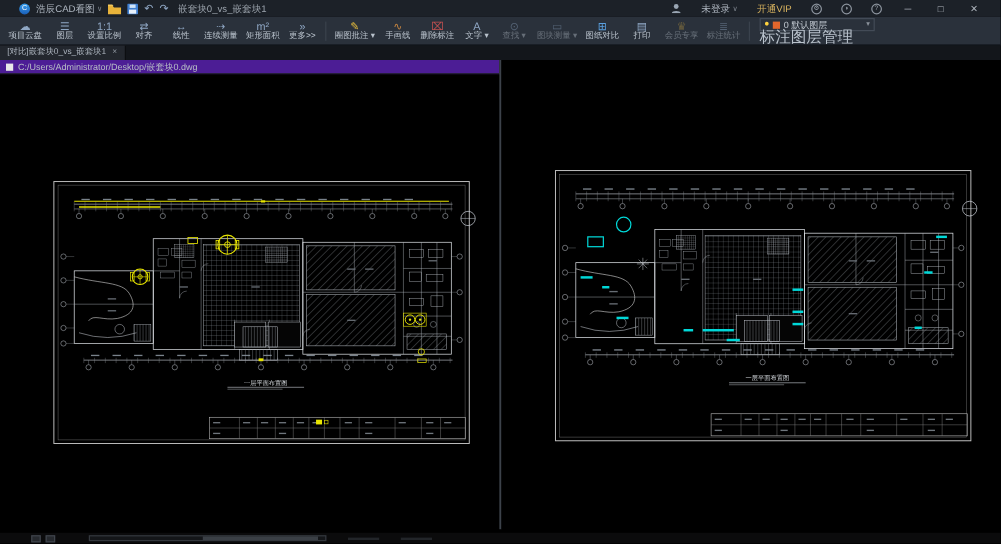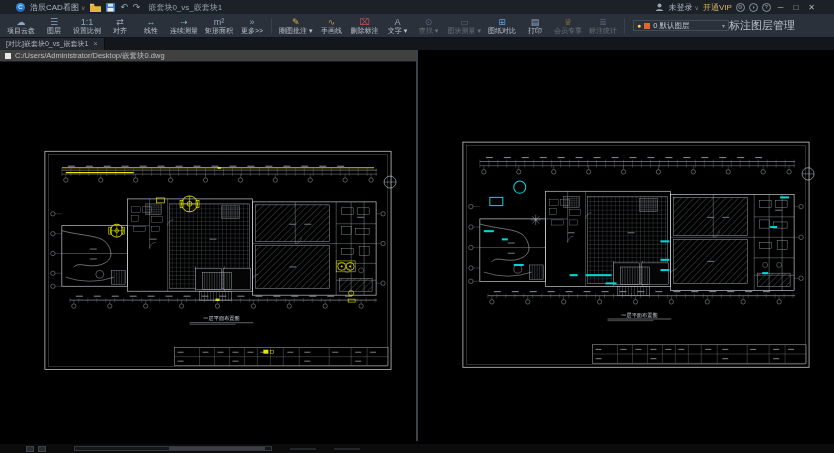--- a/index.html
+++ b/index.html
@@ -11,54 +11,54 @@
   .titlebar { height:14px; background:#1c2128; display:flex; align-items:center;
     padding:0 16px; font-size:8px; color:#aeb6c0; gap:5px; }
   .logo { width:9px; height:9px; border-radius:50%; background:linear-gradient(#37a0f0,#1b5fb8);
     color:#fff; font-size:6px; line-height:9px; text-align:center; flex:0 0 auto; }
   .appname { display:flex; align-items:center; gap:2px; }
   .caret { font-size:6px; color:#7d848d; }
   .tb-ico { display:inline-flex; align-items:center; justify-content:center; }
   .arrow { font-size:9px; color:#8fa7c4; line-height:1; }
   .doc-title { color:#9aa2ab; margin-left:3px; }
   .tb-spacer { flex:1; }
-  .tb-right { display:flex; align-items:center; gap:4px; }
+  .tb-right { display:flex; align-items:center; gap:16px; }
   .round-ico { width:9px; height:9px; border:1px solid #8c949e; border-radius:50%;
     font-size:5.5px; color:#9aa2ab; display:inline-flex; align-items:center; justify-content:center; }
   .vip-label { color:#d8b35f; }
   .win-btn { font-size:8px; color:#aeb4bc; padding:0 3px; }
 
   
   .toolbar { height:24px; background:#2a313b; display:flex; align-items:center;
     padding:0 4px; gap:1px; border-bottom:1px solid #10131a; }
   .tbtn { display:flex; flex-direction:column; align-items:center; justify-content:center;
     min-width:30px; padding:0 3px; height:24px; cursor:default; }
   .tbtn .ticon { font-size:9px; line-height:10px; height:10px; color:#8fa7c4; }
   .tbtn .tlabel { font-size:7px; line-height:8px; color:#b9c2cc; white-space:nowrap; }
   .tbtn.dim { opacity:.42; }
   .sep { width:1px; height:16px; background:#3a424d; margin:0 3px; flex:0 0 auto; }
-  .layer-box { display:flex; justify-content:center; margin-left:4px; }
+  .layer-box { display:flex; flex-direction:column; justify-content:center; margin-left:4px; }
   .layer-row1 { display:flex; align-items:center; gap:3px; font-size:7.5px; color:#c3cad2;
     border:1px solid #434b57; padding:0 3px; height:11px; min-width:96px; }
   .bulb { color:#ffd23e; font-size:7px; line-height:7px; }
   .swatch { width:6px; height:6px; background:#e2662c; flex:0 0 auto; }
   .layer-caret { margin-left:auto; font-size:6px; color:#8b929b; }
-  .layer-row2 { font-size:11px; color:#b9c2cc; text-align:right; line-height:10px; }
+  .layer-row2 { font-size:13px; color:#b9c2cc; text-align:left; line-height:10px; }
 
   
   .tabbar { height:12px; background:#13161b; display:flex; align-items:flex-end; }
   .tab { height:12px; background:#23272e; color:#aeb6c0; font-size:7px; line-height:12px;
     padding:0 6px; display:flex; align-items:center; gap:5px; border-right:1px solid #0c0e11; }
   .tab-close { color:#8b929b; font-size:7px; }
 
   
   .panes { display:flex; height:391px; }
   .pane { width:416px; display:flex; flex-direction:column; background:#000; }
   .divider { width:2px; background:#3c424a; }
-  .pane-header { height:12px; background:#404040; display:flex; align-items:center; gap:4px;
+  .pane-header { height:12px; background:#4c1d95; display:flex; align-items:center; gap:4px;
     padding:0 5px; font-size:7.5px; color:#b8bec6; border-bottom:1px solid #1c1f24; }
   .ph-square { width:6px; height:6px; background:#e8e8e8; flex:0 0 auto; }
   .canvas { position:relative; flex:1; background:#000; overflow:hidden; }
   .canvas svg { position:absolute; inset:0; width:100%; height:100%; }
 
   
   .statusbar { position:absolute; left:0; bottom:0; width:834px; height:9px; background:#0b0b0c;
     display:flex; align-items:center; gap:4px; padding-left:26px; }
   .sb-btn { width:8px; height:6px; background:#26292e; border:1px solid #3f444b; }
   .sb-track { width:198px; height:5px; background:#141619; border:1px solid #34383e;

